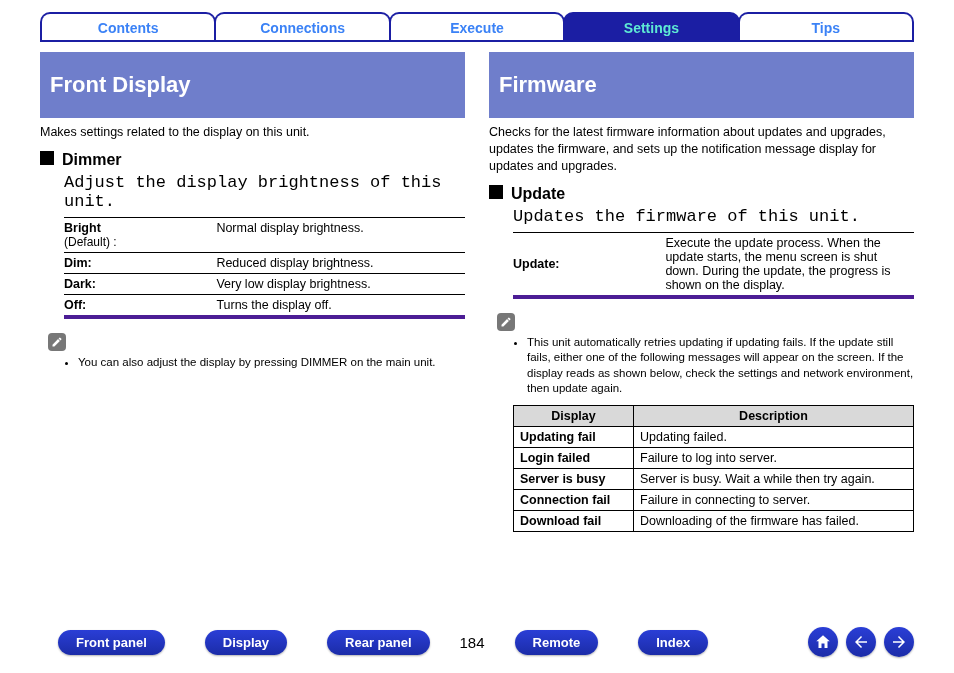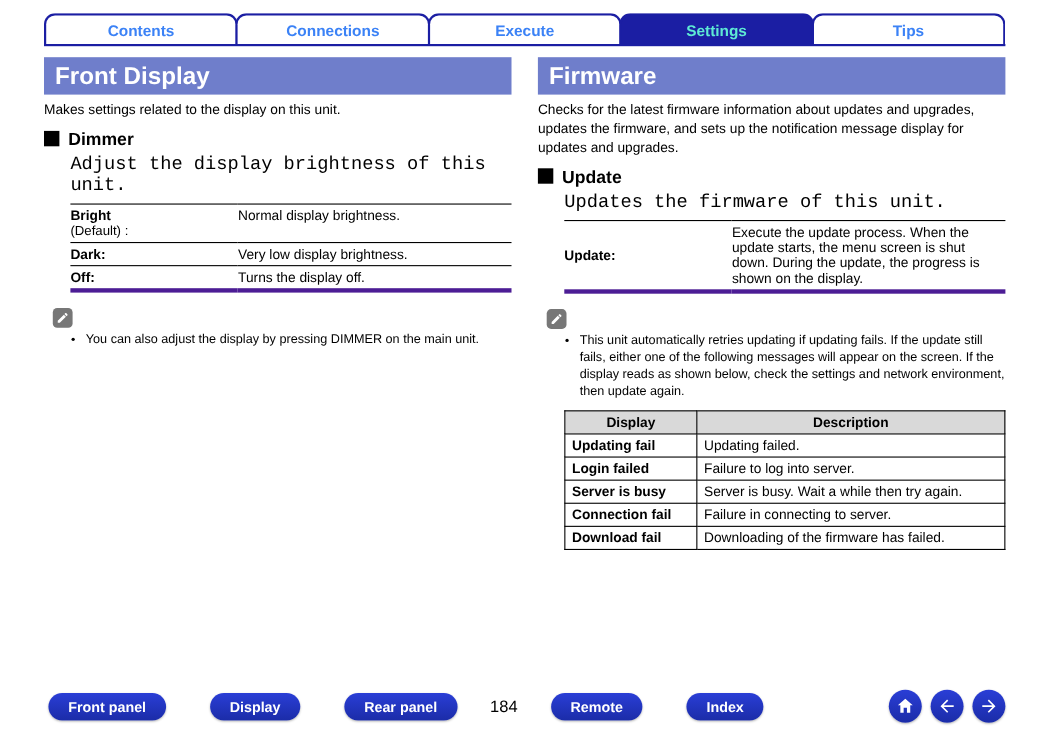--- a/index.html
+++ b/index.html
@@ -49,21 +49,21 @@
     display: flex;
     gap: 24px;
   }
   .col { flex: 1; min-width: 0; }
   
   .section-bar {
     background: #6f7ecb;
     color: #fff;
     font-size: 22px;
     font-weight: bold;
-    padding: 4px 10px;
+    padding: 20px 10px;
     margin-bottom: 6px;
   }
   .intro {
     font-size: 12.5px;
     margin: 0 0 10px 0;
     line-height: 1.35;
   }
   
   .subhead {
     display: flex;
@@ -131,21 +131,21 @@
   .grid-table th {
     background: #d9d9d9;
     font-weight: bold;
     text-align: center;
   }
   .grid-table td.k { font-weight: bold; width: 30%; }
   
   .footer {
     position: absolute;
     bottom: 16px;
-    left: 44px; right: 40px;
+    left: 58px; right: 40px;
     display: flex;
     align-items: center;
     text-align: center;
   }
   .pill {
     background: linear-gradient(#2a3ed6, #1b2ca8);
     color: #fff;
     font-weight: bold;
     font-size: 13px;
     padding: 5px 18px;
@@ -199,20 +199,24 @@
       <p class="subdesc">Adjust the display brightness of this unit.</p>
 
       <table class="def-table">
         <tbody>
             <tr>
           <td class="k">
             <span>Bright</span><br>
             <span class="small">(Default) :</span>
           </td>
           <td>Normal display brightness.</td>
+        </tr>
+        <tr>
+          <td class="k">Dim:</td>
+          <td>Reduced display brightness.</td>
         </tr>
         <tr>
           <td class="k">Dark:</td>
           <td>Very low display brightness.</td>
         </tr>
         <tr>
           <td class="k">Off:</td>
           <td>Turns the display off.</td>
         </tr>
       </tbody>

